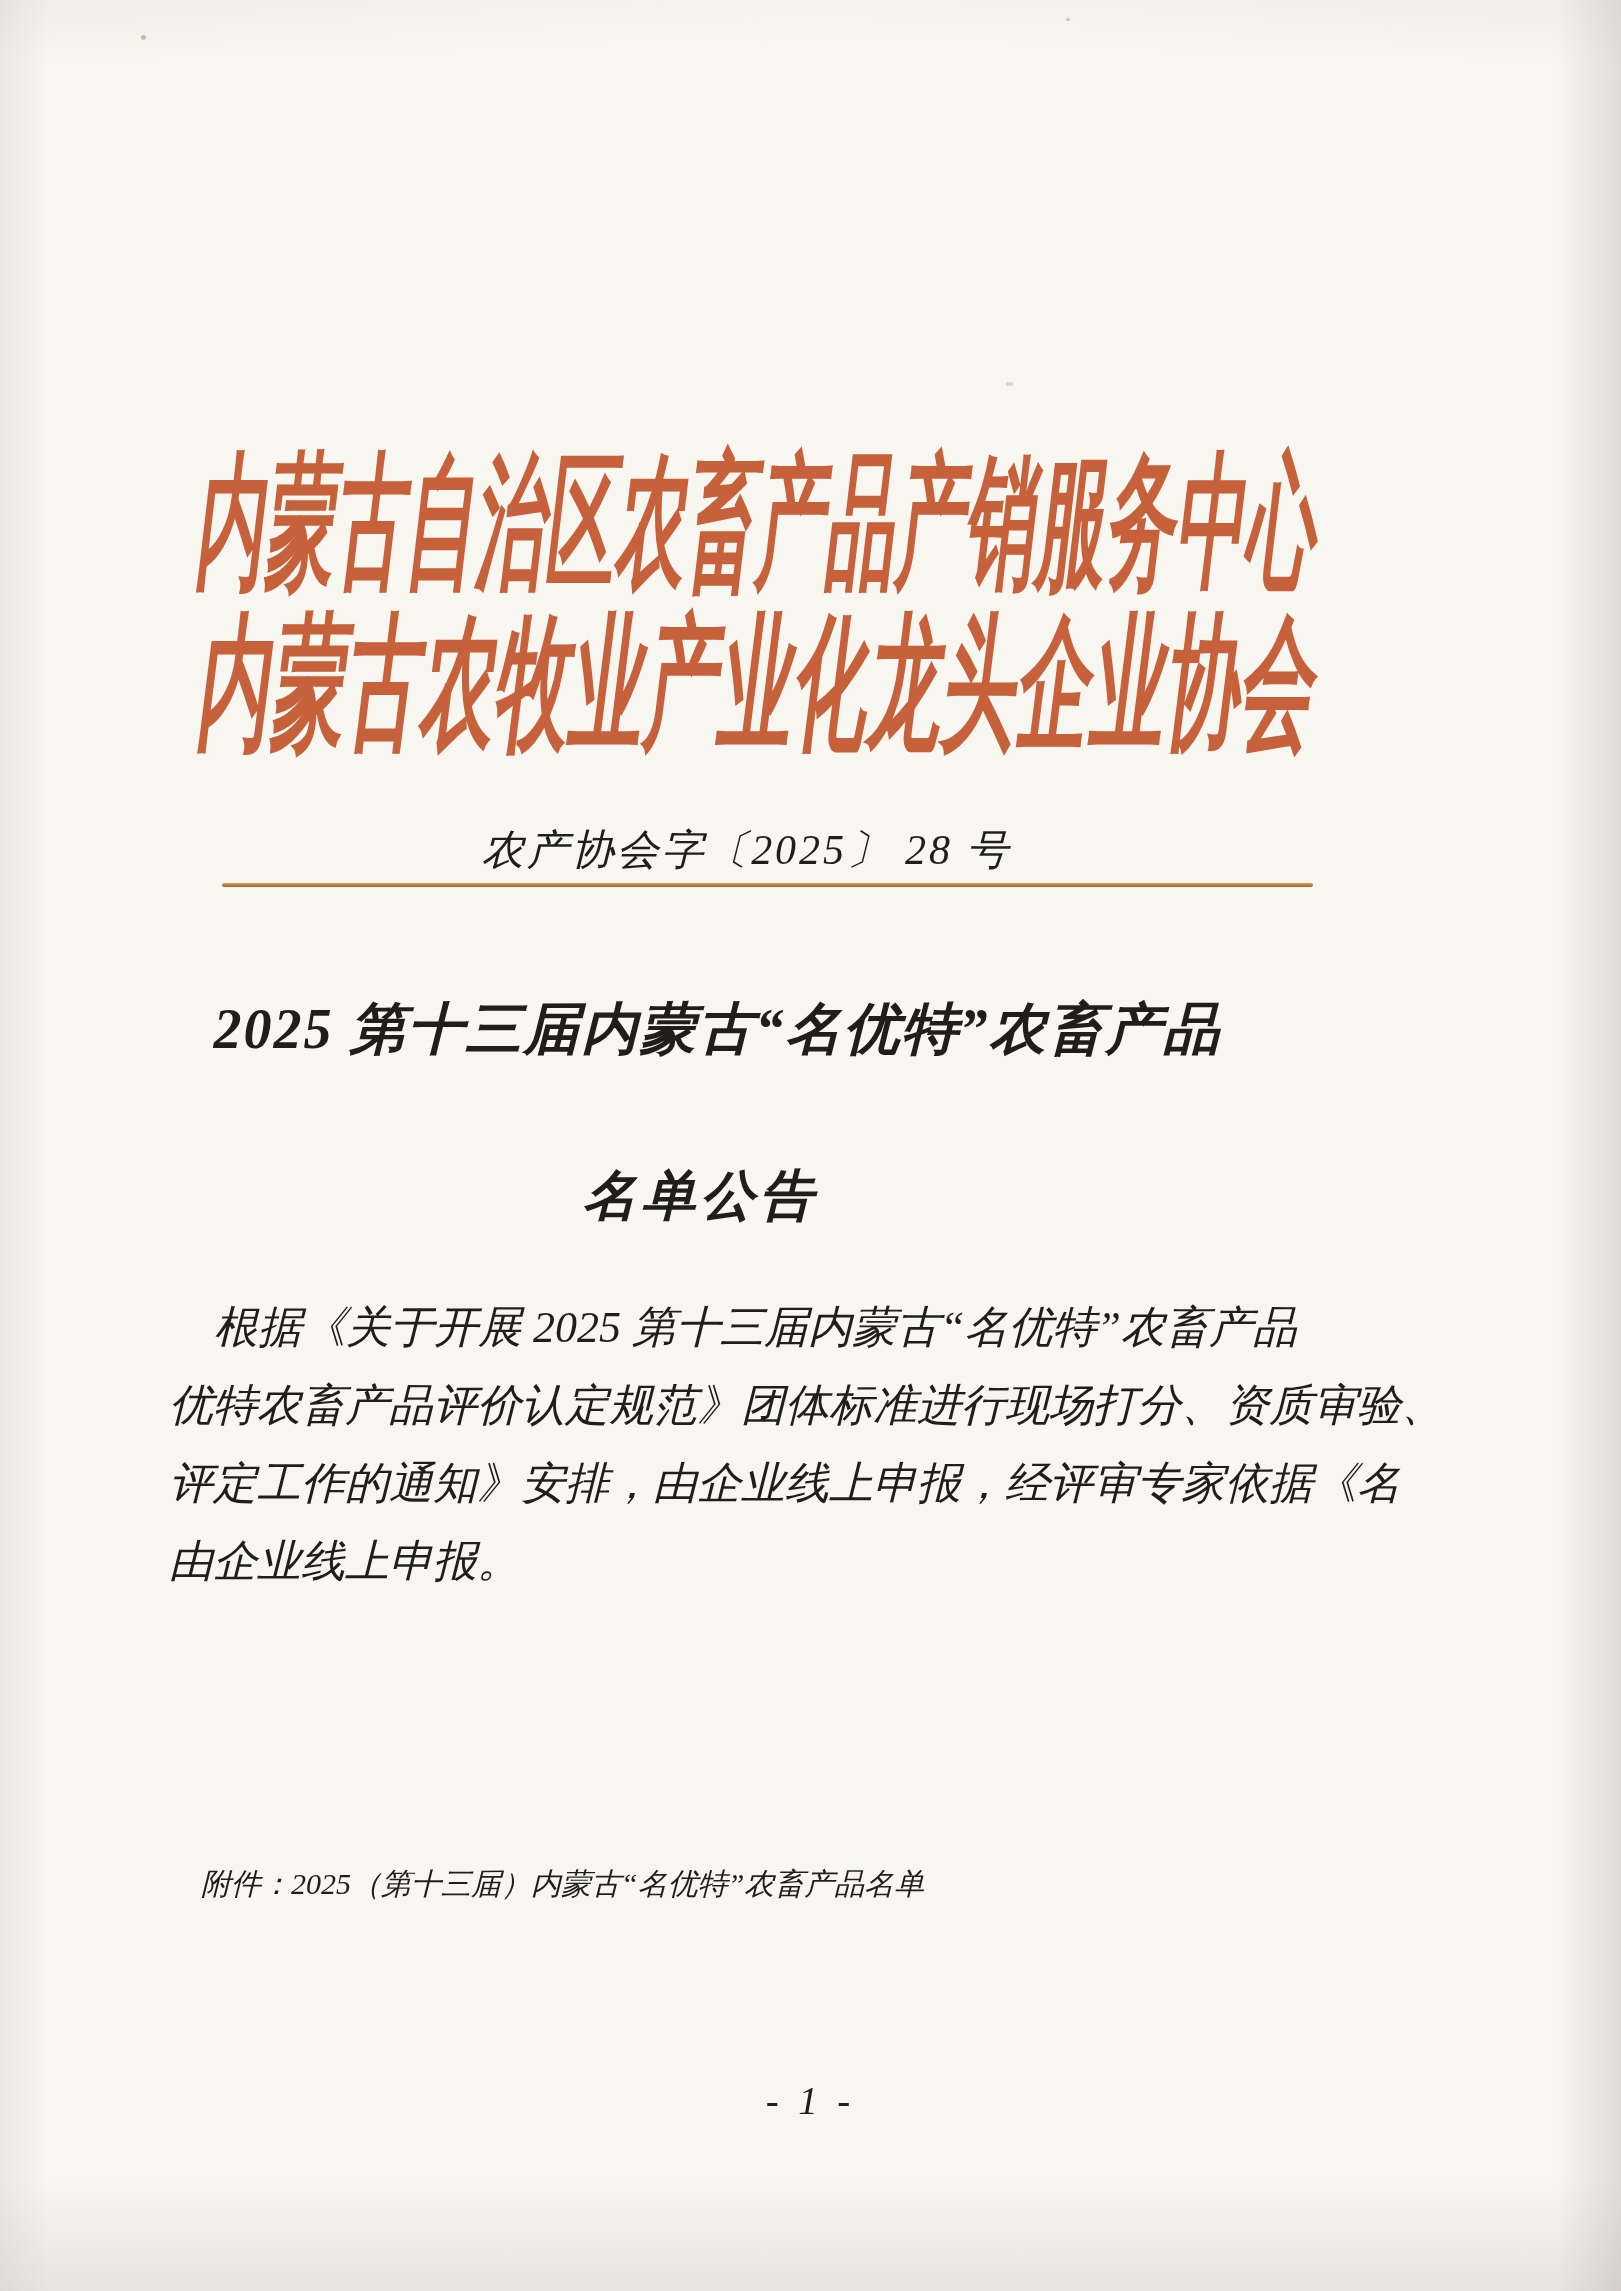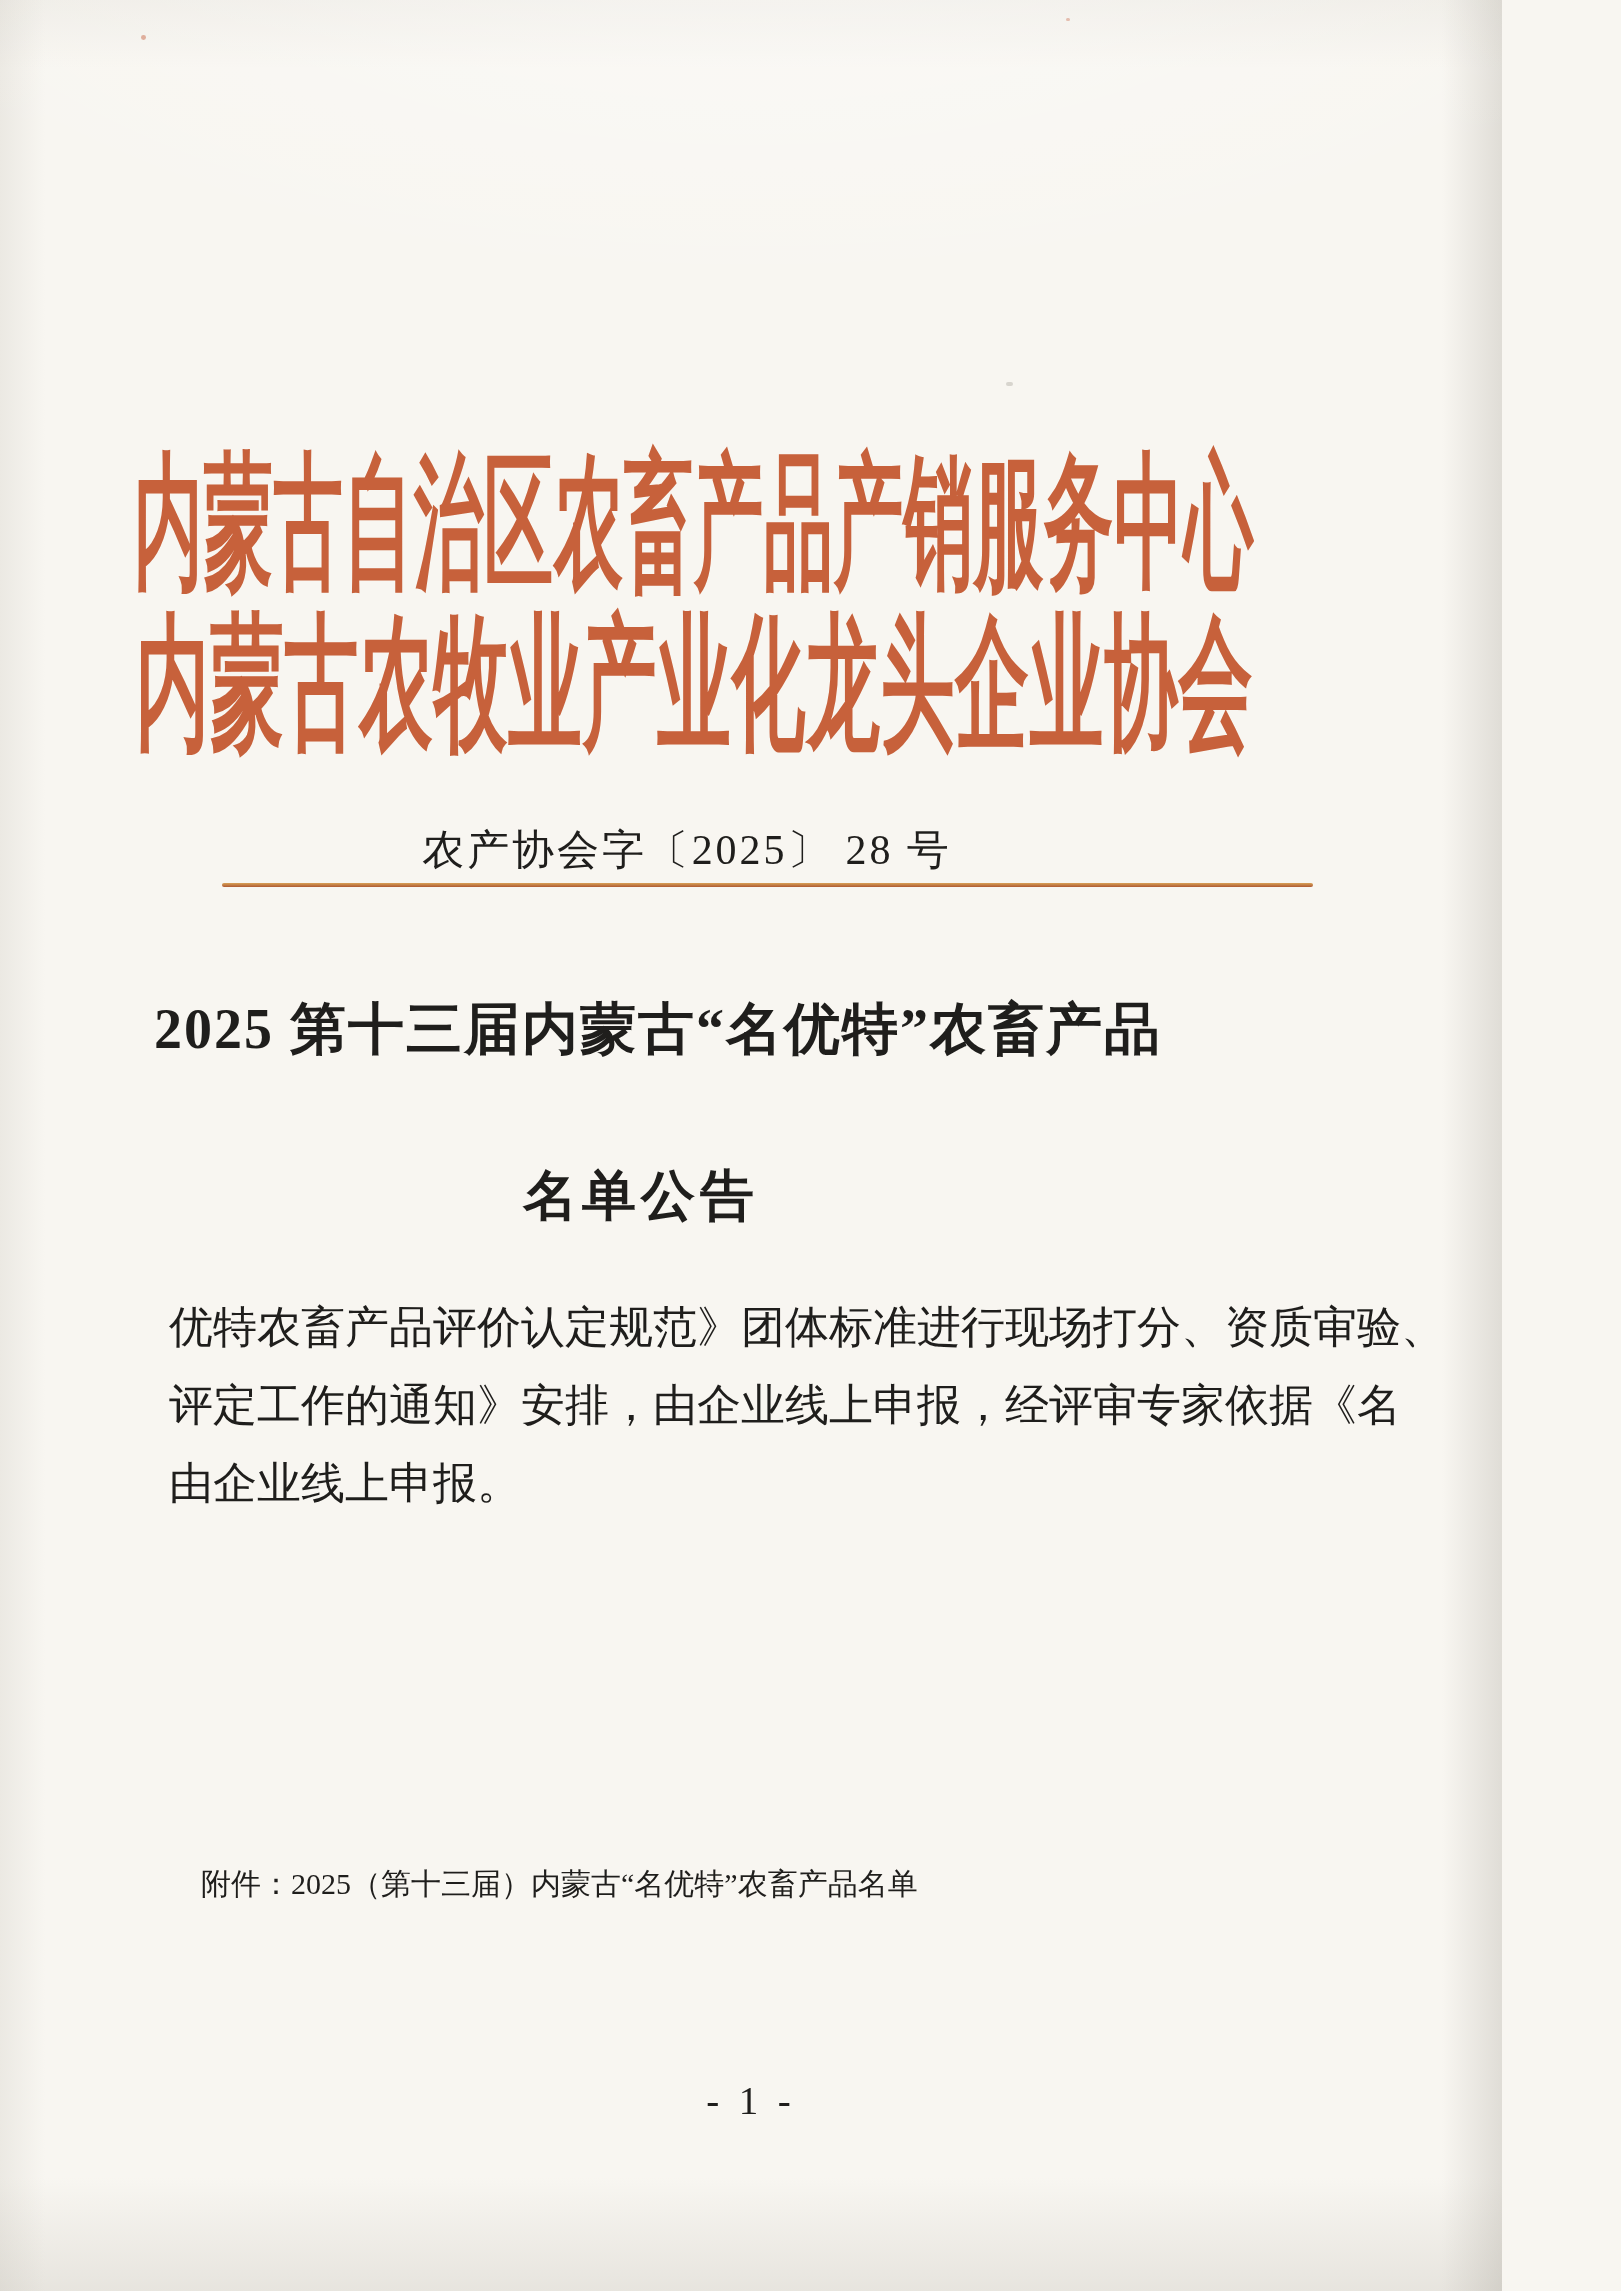--- a/index.html
+++ b/index.html
@@ -5,25 +5,26 @@
   :root{
     --paper:#f8f6f1;
     --ink:#1f1e1c;
     --header-red:#c7613b;
     --rule-top:#d8a156;
     --rule-bottom:#ae5a33;
   }
   html,body{margin:0;padding:0;background:var(--paper);}
   .page{
     position:relative;
-    width:1502px;height:2292px;
+    width:1621px;height:2292px;
     background:var(--paper);
     overflow:hidden;
     color:var(--ink);
     font-family:"Liberation Serif","DejaVu Serif",serif;
+    font-style:italic;
   }
   
   .page::before{
     content:"";
     position:absolute;inset:0;pointer-events:none;
     background:
       radial-gradient(1372px 588px at 50% -5%, rgba(255,255,255,0.45), rgba(255,255,255,0) 70%),
       linear-gradient(to right, rgba(185,180,170,0.20), rgba(185,180,170,0) 3%, rgba(185,180,170,0) 96%, rgba(160,155,145,0.28)),
       linear-gradient(to bottom, rgba(195,190,180,0.16), rgba(195,190,180,0) 3%, rgba(195,190,180,0) 95%, rgba(170,165,155,0.22));
   }
@@ -94,20 +95,21 @@
 
   <div class="doc-number">农产协会字〔2025〕 28 号</div>
 
   <div class="rule"></div>
 
   <div class="doc-title title-1">2025 第十三届内蒙古“名优特”农畜产品</div>
 
   <div class="doc-title title-2">名单公告</div>
 
   <div class="body-block">
+    <div class="body-line first">根据《关于开展 2025 第十三届内蒙古“名优特”农畜产品</div>
     <div class="body-line">优特农畜产品评价认定规范》团体标准进行现场打分、资质审验、</div>
     <div class="body-line">评定工作的通知》安排，由企业线上申报，经评审专家依据《名</div>
     <div class="body-line">由企业线上申报。</div>
   </div>
 
   <div class="attachment">附件：2025（第十三届）内蒙古“名优特”农畜产品名单</div>
 
   <div class="page-number">- 1 -</div>
 
   <div class="speck speck-red-1"></div>

